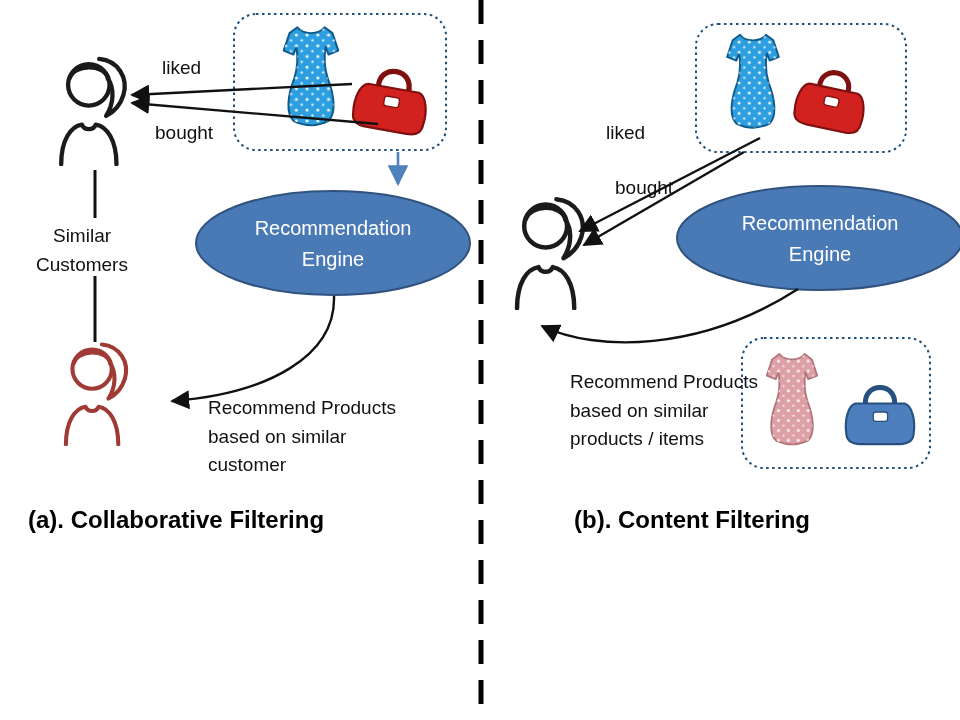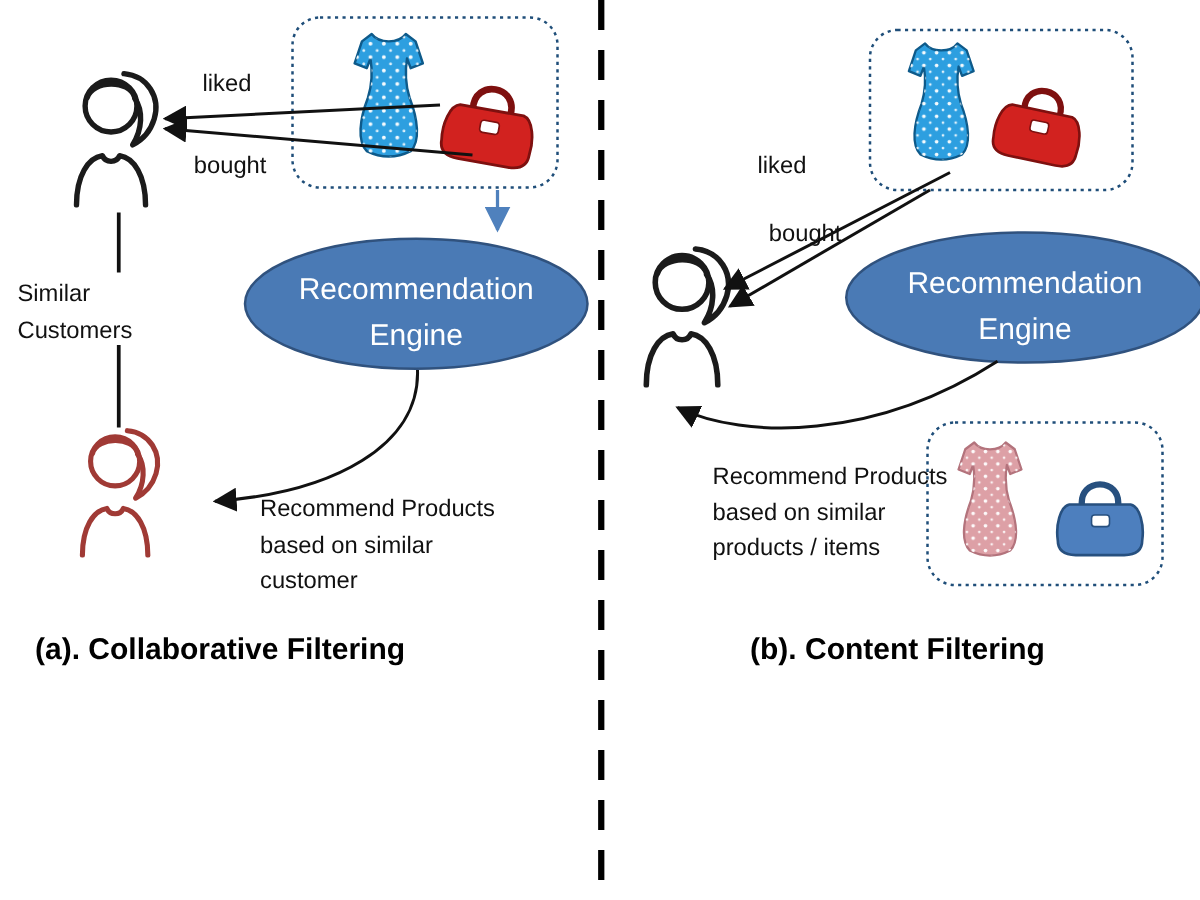--- a/index.html
+++ b/index.html
@@ -22,33 +22,33 @@
   .txt {
     position: absolute;
     color: #111;
     font-size: 19px;
     line-height: 1.5;
     white-space: pre-line;
   }
   .engine-label {
     position: absolute;
     color: #ffffff;
-    font-size: 24px;
+    font-size: 20px;
     line-height: 1.55;
     text-align: center;
     white-space: pre-line;
   }
   .panel-title {
     position: absolute;
     font-size: 24px;
     font-weight: 700;
     color: #000;
     white-space: nowrap;
   }
-  .center { }
+  .center { text-align: center; }
 </style>
 </head>
 <body>
 
 <div id="canvas">
 
   <svg id="shapes" width="960" height="720" viewBox="0 0 960 720">
     <defs>
       <marker id="arrow-black" viewBox="0 0 10 10" refX="9" refY="5" markerWidth="8" markerHeight="8" orient="auto-start-reverse">
         <path d="M0 0 L10 5 L0 10 z" fill="var(--arrow-black, #111)"></path>
@@ -161,15 +161,15 @@
 customer</div>
   <div class="panel-title" style="left:28px; top:506px;">(a). Collaborative Filtering</div>
 
   <div class="txt" style="left:606px; top:119px;">liked</div>
   <div class="txt" style="left:615px; top:174px;">bought</div>
   <div class="engine-label" style="left:683px; top:208px; width:274px;">Recommendation
 Engine</div>
   <div class="txt" style="left:570px; top:368px; width:220px;">Recommend Products
 based on similar
 products / items</div>
-  <div class="panel-title" style="left:574px; top:506px;margin-left:26px;">(b). Content Filtering</div>
+  <div class="panel-title" style="left:574px; top:506px;">(b). Content Filtering</div>
 
 </div>
 
 </body></html>

